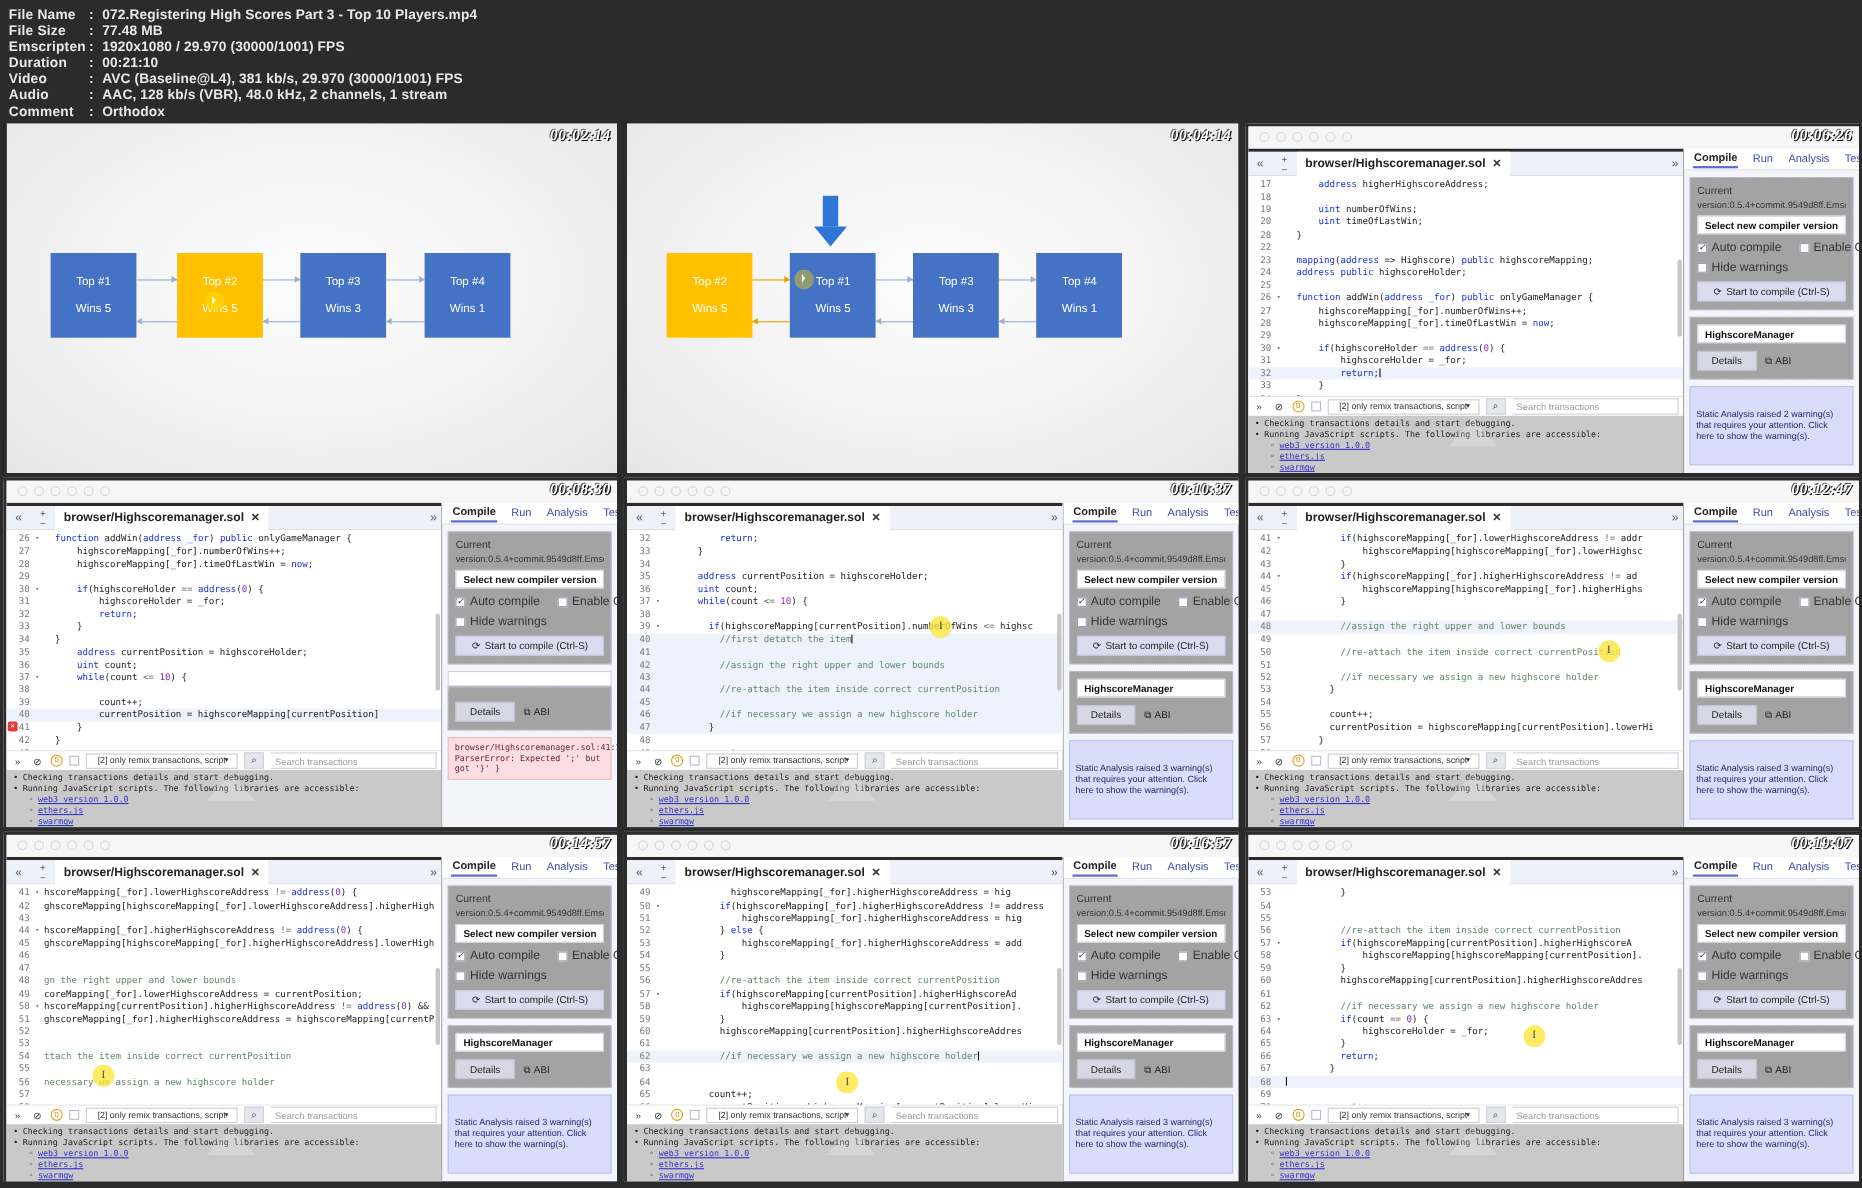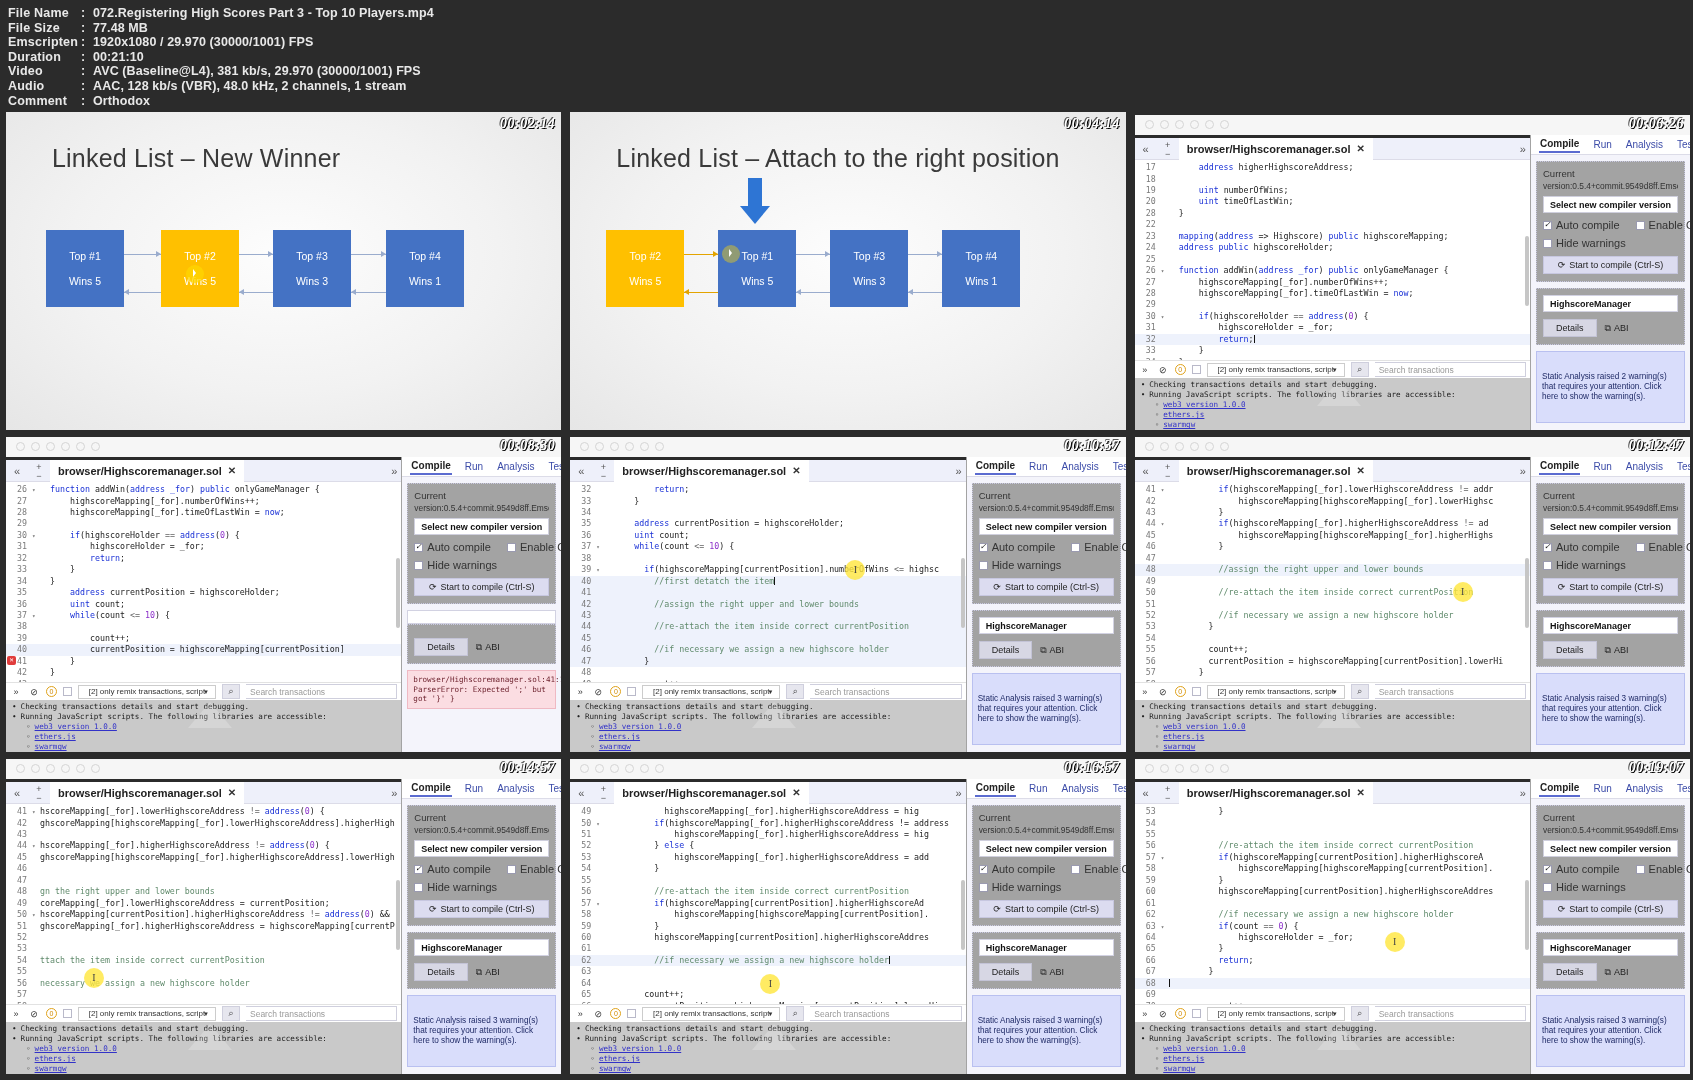--- a/index.html
+++ b/index.html
@@ -203,21 +203,20 @@
     <div class="meta-row">
       <span class="meta-key">Comment</span>
       <span class="meta-colon">:</span>
       <span class="meta-val">Orthodox</span>
     </div>
   </div>
 
 <div class="grid" id="grid">
     <div class="cell">
       <div class="slide">
-        <div class="slide-title">Linked List – New Winner</div>
         <div class="node" style="left: 40px; top: 118px;">
           <div class="nl">Top #1</div>
           <div class="nl">Wins 5</div>
         </div>
         <div class="link" style="left: 118px; top: 142px; width: 37px;"></div>
         <div class="arrowhead ah-r" style="left: 150px; top: 139px;"></div>
         <div class="link" style="left: 118px; top: 180px; width: 37px;"></div>
         <div class="arrowhead ah-l" style="left: 118px; top: 177px;"></div>
         <div class="node gold" style="left: 155px; top: 118px;">
           <div class="nl">Top #2</div>
@@ -238,21 +237,20 @@
         <div class="node" style="left: 380px; top: 118px;">
           <div class="nl">Top #4</div>
           <div class="nl">Wins 1</div>
         </div>
         <div class="cursor-dot" style="left: 180px; top: 153px;"></div>
       </div>
       <div class="ts">00:02:14</div>
     </div>
     <div class="cell">
       <div class="slide">
-        <div class="slide-title">Linked List – Attach to the right position</div>
         <div class="node gold" style="left: 36px; top: 118px;">
           <div class="nl">Top #2</div>
           <div class="nl">Wins 5</div>
         </div>
         <div class="link gold" style="left: 114px; top: 142px; width: 34px;"></div>
         <div class="arrowhead ah-r gold" style="left: 143px; top: 139px;"></div>
         <div class="link gold" style="left: 114px; top: 180px; width: 34px;"></div>
         <div class="arrowhead ah-l gold" style="left: 114px; top: 177px;"></div>
         <div class="node" style="left: 148px; top: 118px;">
           <div class="nl">Top #1</div>

